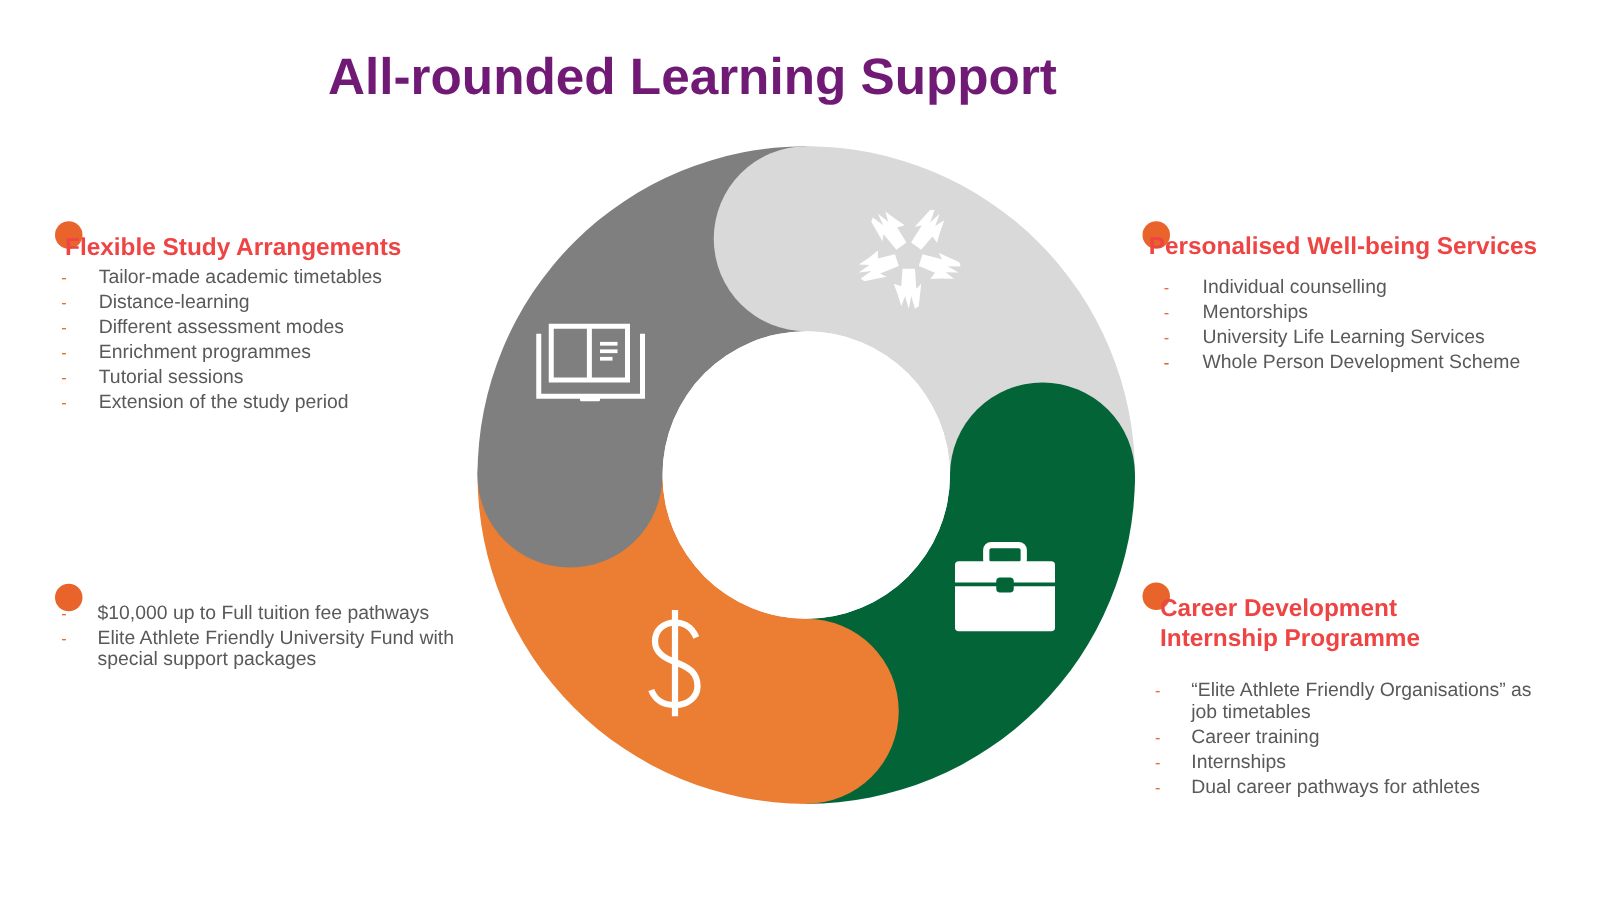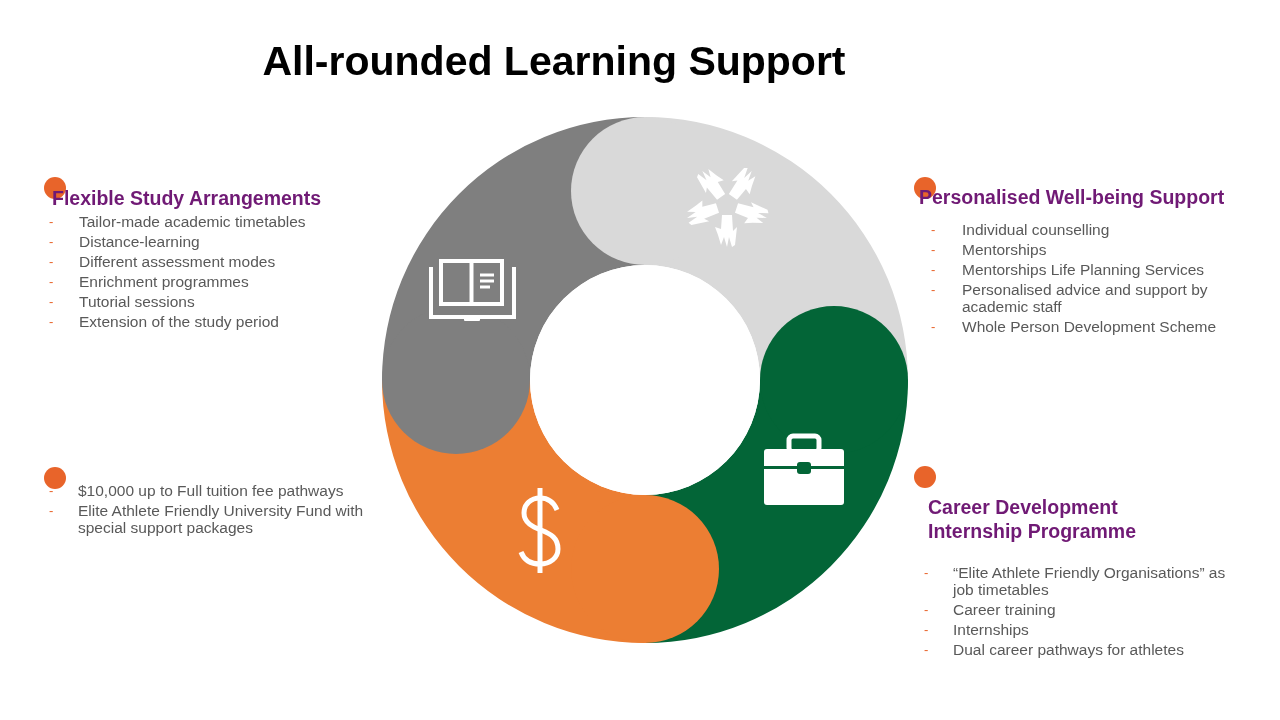--- a/index.html
+++ b/index.html
@@ -2,29 +2,29 @@
 <html><head>
 <meta charset="utf-8">
 <style>
   html, body { margin: 0; padding: 0; }
   body {
     width: 1280px; height: 720px; background: #ffffff; position: relative; overflow: hidden;
     font-family: "Liberation Sans", sans-serif;
   }
   .title {
     position: absolute; left: 0; top: 38px; width: 1108px; text-align: center;
-    font-size: 41px; font-weight: bold; color: #000000; letter-spacing: 0px;
+    font-size: 41px; font-weight: bold; color: #701a75; letter-spacing: 0px;
   }
   .ring { position: absolute; left: 0; top: 0; }
   .block { position: absolute; }
   .block .dot {
     position: absolute; width: 22px; height: 22px; border-radius: 50%; background: #E8642A;
   }
   .block .heading {
-    position: relative; font-size: 19.5px; font-weight: bold; color: #701a75; line-height: 24px;
+    position: relative; font-size: 19.5px; font-weight: bold; color: #ef4444; line-height: 24px;
     white-space: nowrap;
   }
   .block ul { list-style: none; margin: 0; padding: 0; }
   .block li {
     position: relative; font-size: 15.5px; color: #595959; line-height: 17px; margin-bottom: 3px;
   }
   .block li .dash {
     position: absolute; left: 0; top: 0; color: #E8642A; font-size: 13px;
   }
   .block li .txt { display: block; }
@@ -118,37 +118,36 @@
       </li>
     <li style="padding-left:30px;">
         <span class="dash">-</span>
         <span class="txt">Extension of the study period</span>
       </li>
   </ul>
 </div>
 
 <div class="block" style="left:914px; top:177px; width:350px;">
   <div class="dot" style="left:0; top:0;"></div>
-  <div class="heading" style="left:5px; top:8px;">Personalised Well-being Support</div>
+  <div class="heading" style="left:5px; top:8px;">Personalised Well-being Services</div>
   <ul style="margin-top:20px; margin-left:17px;">
     <li style="padding-left:31px;">
         <span class="dash">-</span>
         <span class="txt">Individual counselling</span>
       </li>
     <li style="padding-left:31px;">
         <span class="dash">-</span>
         <span class="txt">Mentorships</span>
       </li>
     <li style="padding-left:31px;">
         <span class="dash">-</span>
-        <span class="txt">Mentorships Life Planning Services</span>
+        <span class="txt">University Life Learning Services</span>
       </li>
     <li style="padding-left:31px; width:260px;">
         <span class="dash">-</span>
-        <span class="txt">Personalised advice and support by academic staff</span>
       </li>
     <li style="padding-left:31px;">
         <span class="dash">-</span>
         <span class="txt">Whole Person Development Scheme</span>
       </li>
   </ul>
 </div>
 
 <div class="block" style="left:44px; top:467px; width:345px;">
   <div class="dot" style="left:0; top:0;"></div>
@@ -159,21 +158,21 @@
       </li>
     <li style="padding-left:29px; width:300px;">
         <span class="dash">-</span>
         <span class="txt">Elite Athlete Friendly University Fund with special support packages</span>
       </li>
   </ul>
 </div>
 
 <div class="block" style="left:914px; top:466px; width:340px;">
   <div class="dot" style="left:0; top:0;"></div>
-  <div class="heading" style="left:14px; top:9px;margin-top:20px;">Career Development</div>
+  <div class="heading" style="left:14px; top:9px;">Career Development</div>
   <div class="heading" style="left:14px; top:9px;">Internship Programme</div>
   <ul style="margin-top:30px; margin-left:10px;">
     <li style="padding-left:29px; width:290px;">
         <span class="dash">-</span>
         <span class="txt">“Elite Athlete Friendly Organisations” as job timetables</span>
       </li>
     <li style="padding-left:29px;">
         <span class="dash">-</span>
         <span class="txt">Career training</span>
       </li>

